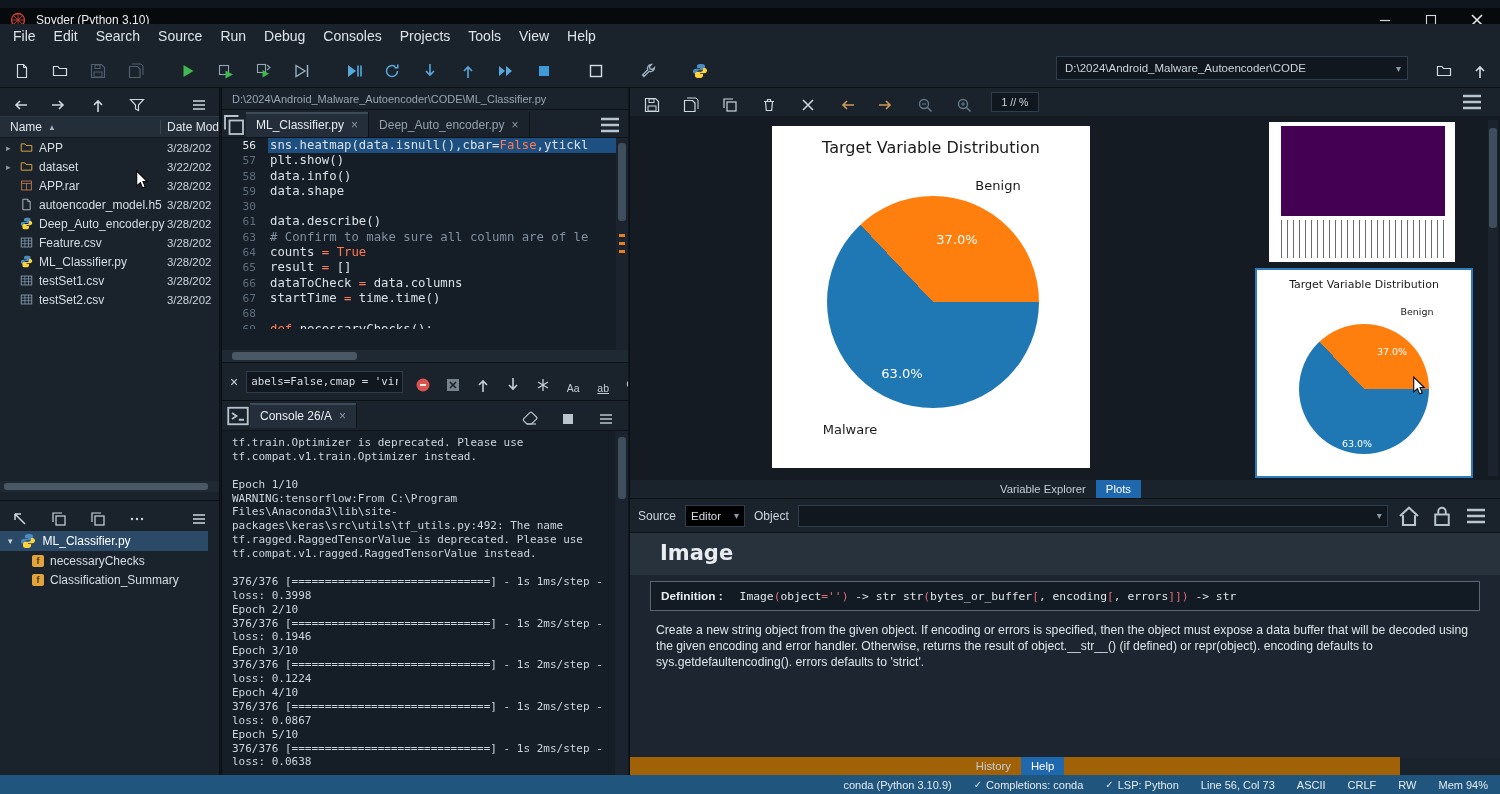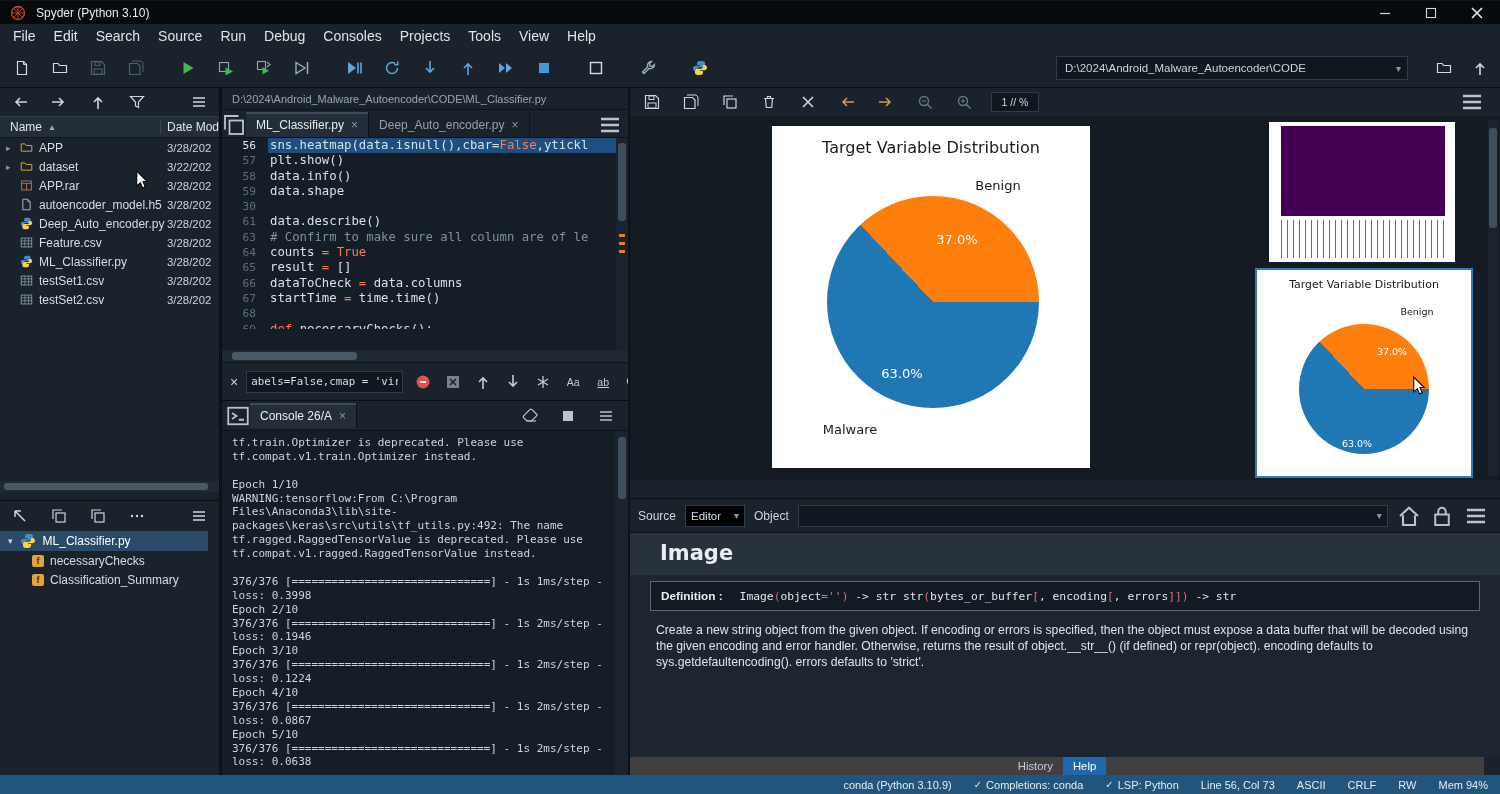--- a/index.html
+++ b/index.html
@@ -1,24 +1,24 @@
 <!DOCTYPE html>
 <html><head>
 <meta charset="utf-8">
 <style>
 *{box-sizing:border-box;margin:0;padding:0}
 body{background:#0b0f14;font-family:"Liberation Sans",sans-serif}
 #app{position:relative;width:1500px;height:794px;background:#10161d;color:#d6dde4;font-size:12px;overflow:hidden}
 .abs{position:absolute}
 .icon{display:inline-flex;align-items:center;justify-content:center;width:18px;height:18px;flex:none}
 .icon svg{width:16px;height:16px}
-.ibtn{display:flex;align-items:center;justify-content:center;width:24px;height:24px;border-radius:3px;cursor:default;flex:none}
+.ibtn{display:flex;align-items:flex-end;justify-content:center;width:24px;height:24px;border-radius:3px;cursor:default;flex:none}
 .ibtn.sep{margin-left:14px}
 
-#titlebar{left:0;top:1px;width:1500px;height:24px;background:#070a0d;display:flex;align-items:center}
+#titlebar{left:0;top:8px;width:1500px;height:24px;background:#070a0d;display:flex;align-items:center}
 #spyder-logo{margin-left:9px}
 #win-title{margin-left:9px;font-size:12px;color:#e7ebee}
 #win-buttons{margin-left:auto;display:flex;height:100%}
 .winbtn{width:46px;display:flex;align-items:center;justify-content:center;color:#cfd6dc}
 .winbtn:last-child{color:#e3e8ec}
 
 #menubar{left:0;top:24px;width:1500px;height:24px;background:#1a232c;display:flex;align-items:center;padding-left:4px}
 .menu-item{padding:0 9px;line-height:24px;font-size:14px;color:#dde3e9}
 
 #toolbar{left:0;top:48px;width:1500px;height:40px;background:#1a232c;border-bottom:1px solid #0a0f14;display:flex;align-items:center}
@@ -130,21 +130,21 @@
 .hic{display:flex;align-items:center;justify-content:center;width:24px;height:24px;color:#b9c4cd}
 .hic.right{margin-left:auto;margin-right:4px}
 #help-content{position:absolute;left:0;top:34px;width:871px;height:225px;background:#1d2630;overflow:hidden}
 #help-title-band{position:absolute;left:0;top:0;width:871px;height:42px;background:#28323d}
 #help-title{position:absolute;left:30px;top:8px;font-size:21px;font-weight:bold;color:#e9edf1;font-family:"DejaVu Sans",sans-serif}
 #def-box{position:absolute;left:20px;top:48px;width:830px;height:30px;border:1px solid #5a6772;background:#121a23;display:flex;align-items:center;padding:0 10px;font-size:11.8px;white-space:nowrap;overflow:hidden}
 .d-b{font-weight:bold;color:#e9edf1;margin-right:17px}
 .d-p{color:#dfe5ea;font-family:"DejaVu Sans Mono",monospace;font-size:11.3px}
 .d-r{color:#e06c75;font-family:"DejaVu Sans Mono",monospace;font-size:11.3px}
 #help-desc{position:absolute;left:26px;top:90px;width:820px;font-size:12.2px;line-height:15.8px;color:#dde3e9}
-#help-tabs{position:absolute;left:0;bottom:0;width:854px;height:18px;display:flex;justify-content:center;align-items:flex-end;background:#404040}
+#help-tabs{position:absolute;left:0;bottom:0;width:770px;height:18px;display:flex;justify-content:center;align-items:flex-end;background:#a16207}
 
 #statusbar{left:0;top:775px;width:1500px;height:19px;background:#20557e;display:flex;align-items:center;justify-content:flex-end;gap:22px;padding-right:12px;font-size:11px;color:#e6ecf1;position:absolute}
 .st-item{display:flex;align-items:center;gap:4px;white-space:nowrap}
 .st-check{font-size:10px;color:#d8e2ea}
 
 .cursor{position:absolute;width:14px;height:20px;pointer-events:none;z-index:50}
 </style>
 </head>
 <body>
 
@@ -819,20 +819,24 @@
         <div id="thumb2-title">Target Variable Distribution</div>
         <div id="pie-thumb" style="background: conic-gradient(from -43.2deg, rgb(255, 127, 14) 0deg, rgb(255, 127, 14) 133.2deg, rgb(31, 119, 180) 133.2deg, rgb(31, 119, 180) 360deg);"></div>
         <div class="tlbl" id="t-benign">Benign</div>
         <div class="tlbl tpct" id="t-37">37.0%</div>
         <div class="tlbl tpct" id="t-63">63.0%</div>
       </div>
       <div id="plots-vscroll">
           <div class="handle"></div>
         </div>
     </div>
+    <div id="plots-tabs">
+        <div class="btab">Variable Explorer</div>
+        <div class="btab active">Plots</div>
+      </div>
   </div>
 
   <div id="help-pane" class="pane">
     <div id="help-header">
       <span class="hlbl">Source</span>
       <div class="combo small">
         <span>Editor</span>
         <span class="chev">▾</span>
       </div>
       <span class="hlbl">Object</span>

